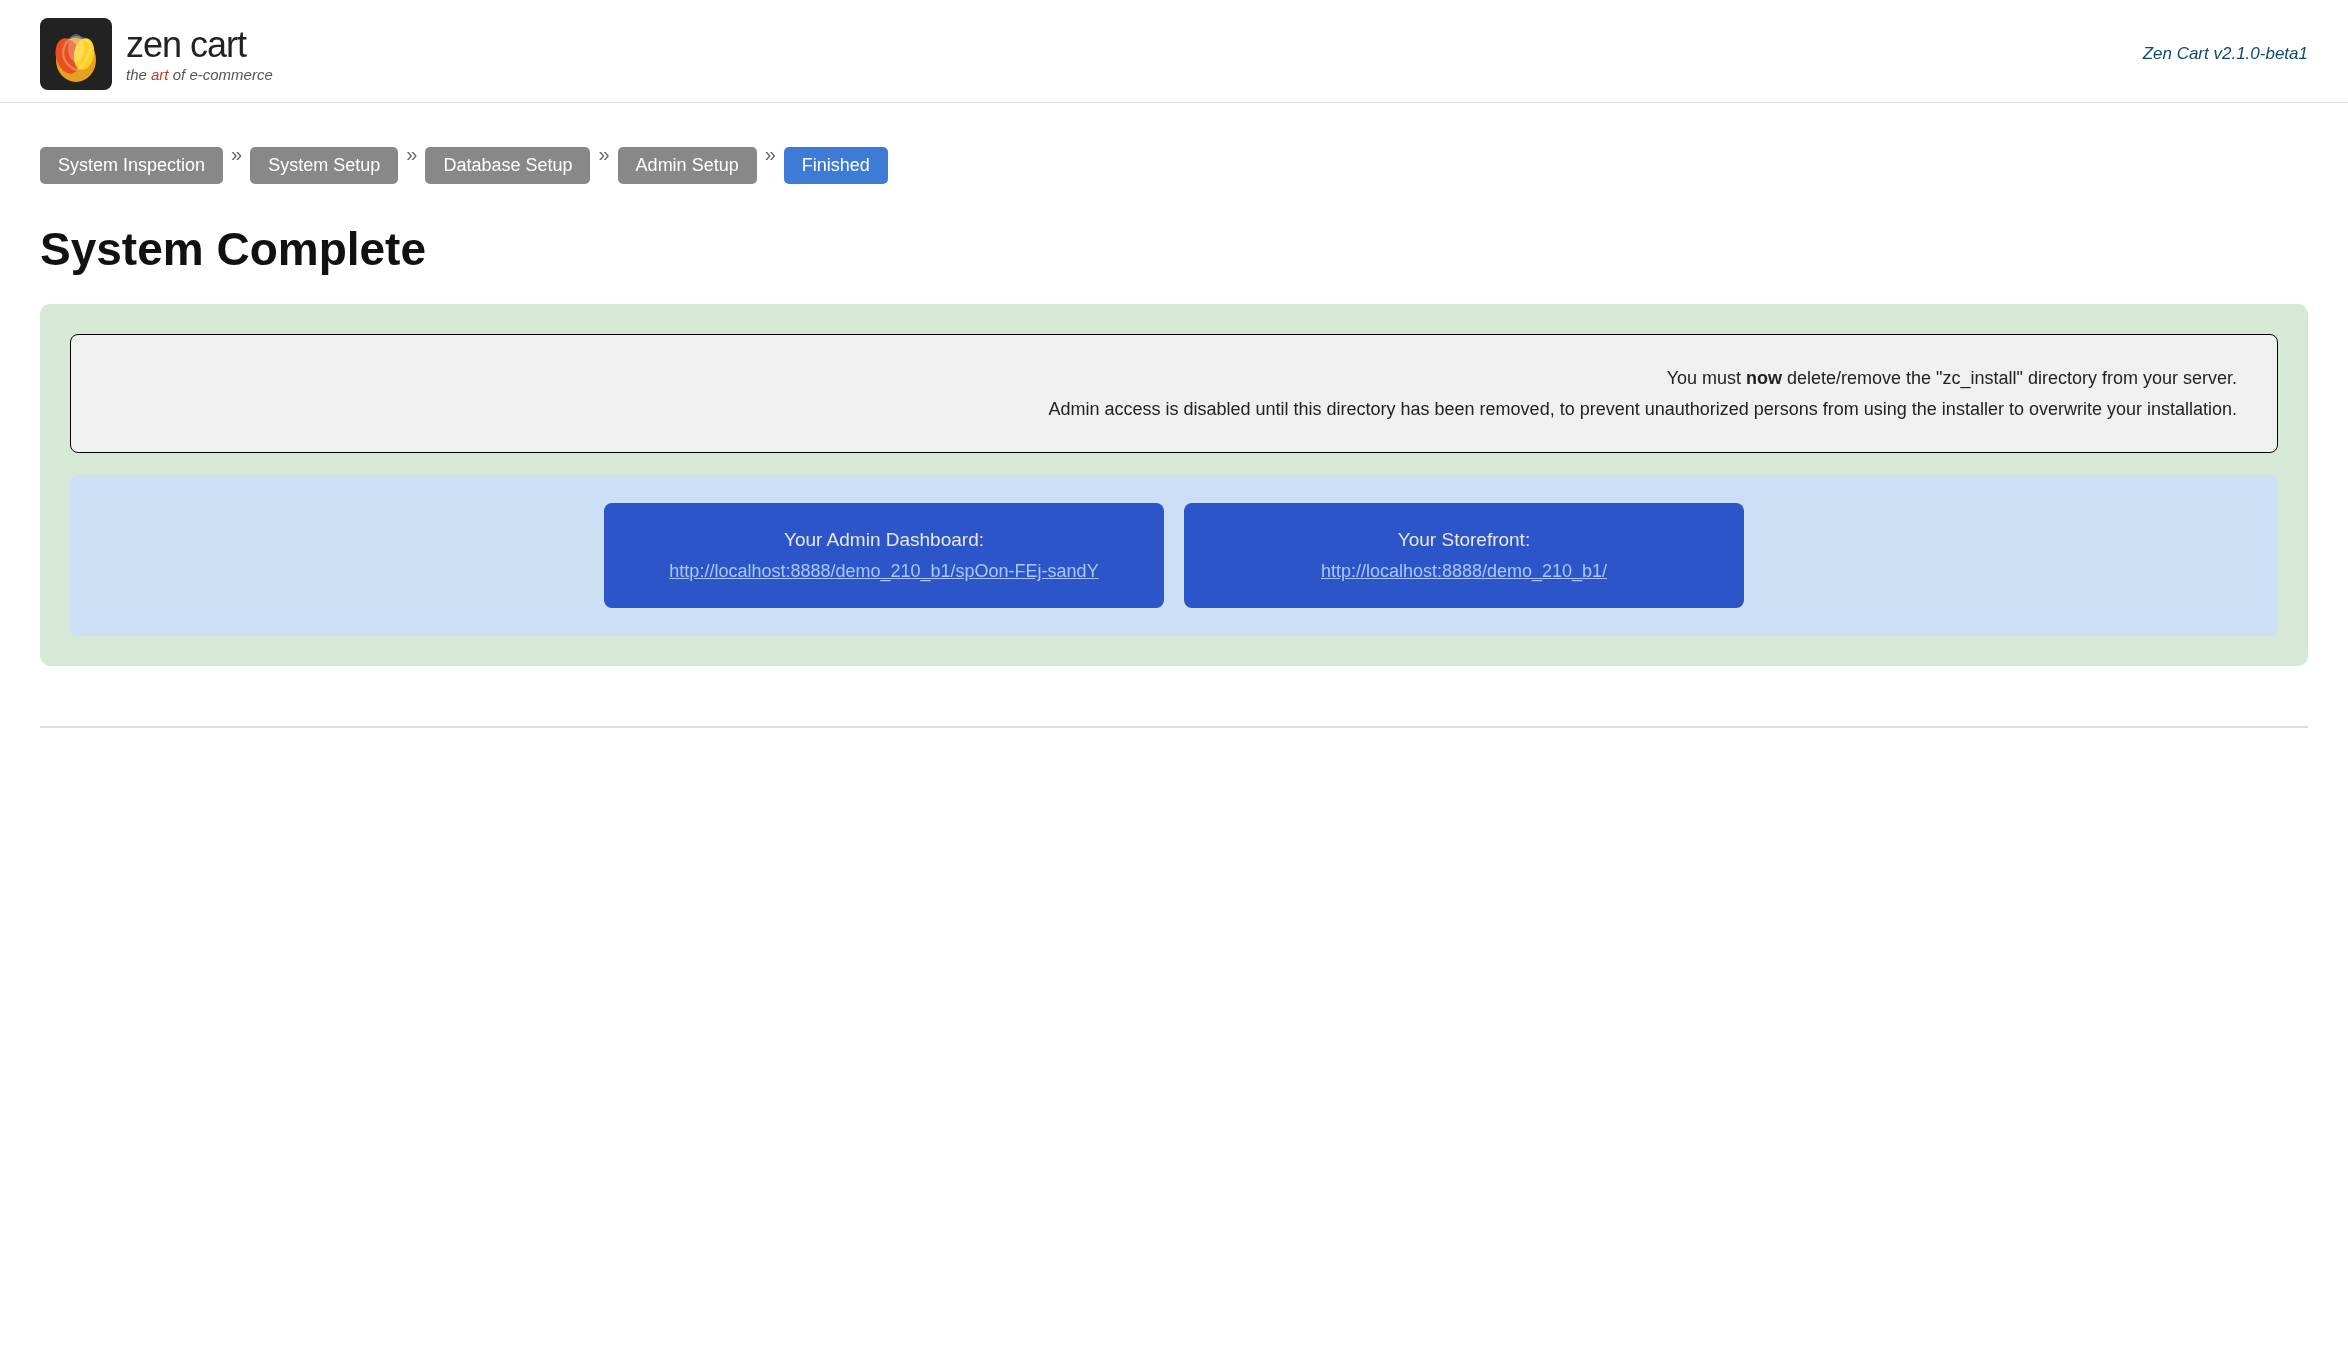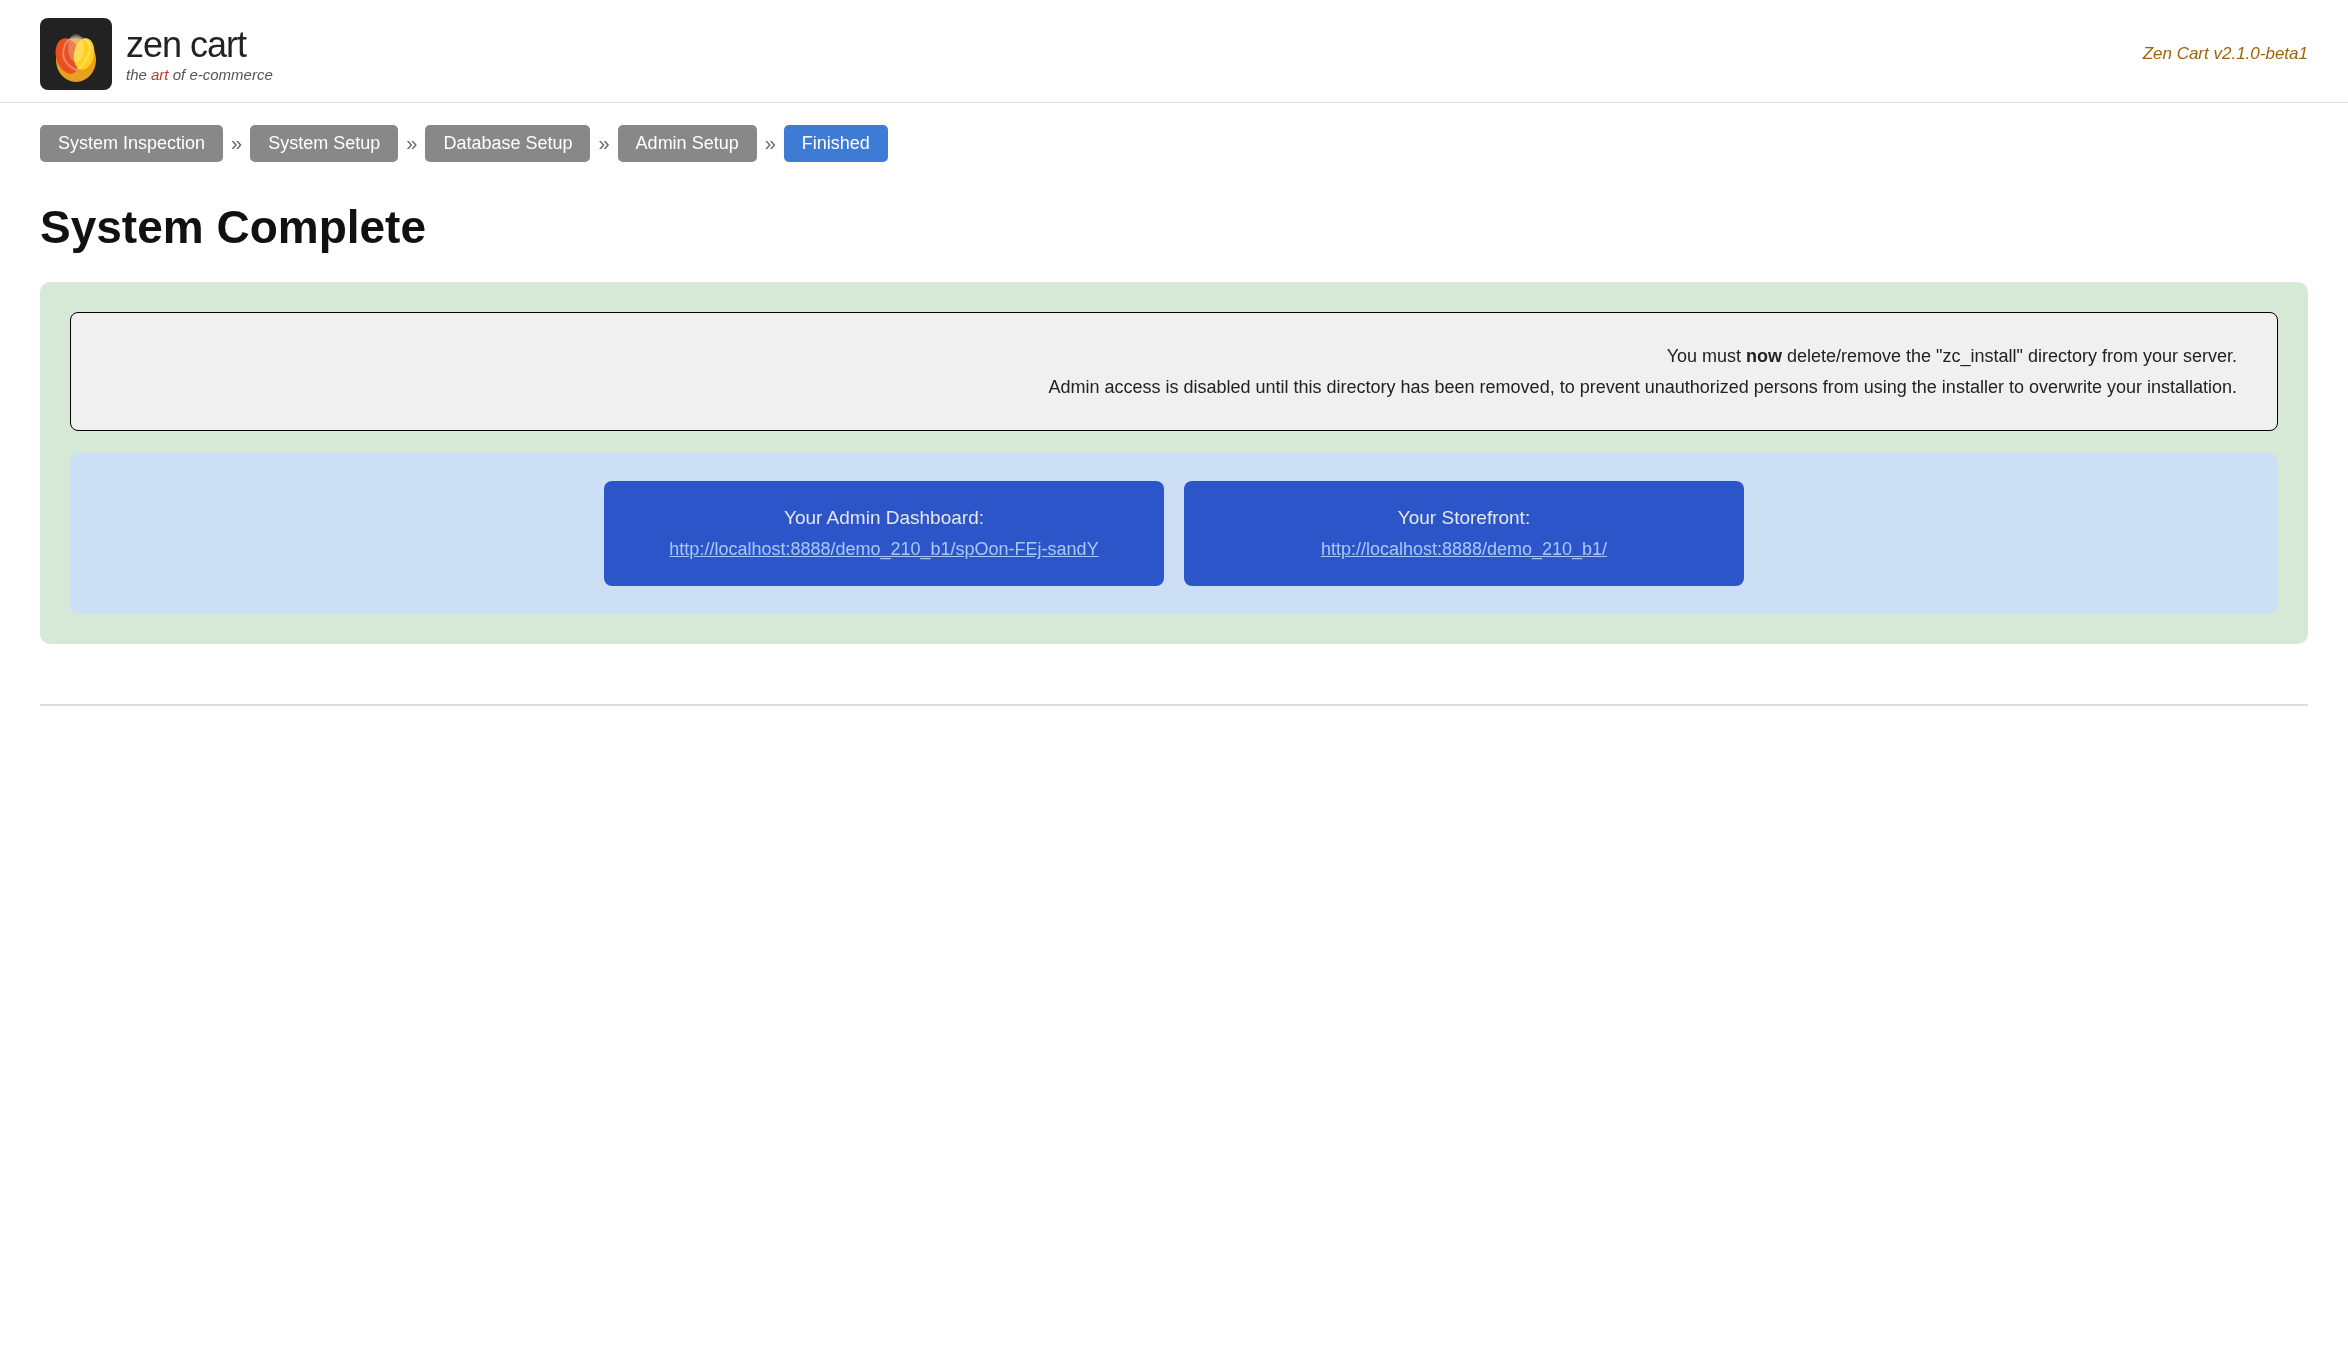--- a/index.html
+++ b/index.html
@@ -53,40 +53,41 @@
     }
 
     .logo-subtitle em {
       color: #c0392b;
       font-style: italic;
     }
 
     .version-text {
       font-size: 17px;
       font-style: italic;
-      color: #a16207;
+      color: #0c4a6e;
     }
 
     
     .breadcrumb {
       display: flex;
       align-items: center;
       gap: 6px;
       padding: 22px 40px 18px 40px;
       flex-wrap: wrap;
     }
 
     .breadcrumb-item {
       background: #888;
       color: #fff;
       border-radius: 5px;
       padding: 8px 18px;
       font-size: 18px;
       cursor: pointer;
       white-space: nowrap;
+      margin-top: 22px;
     }
 
     .breadcrumb-item.active {
       background: #3d7bd4;
     }
 
     .breadcrumb-sep {
       font-size: 20px;
       color: #666;
       margin: 0 2px;

